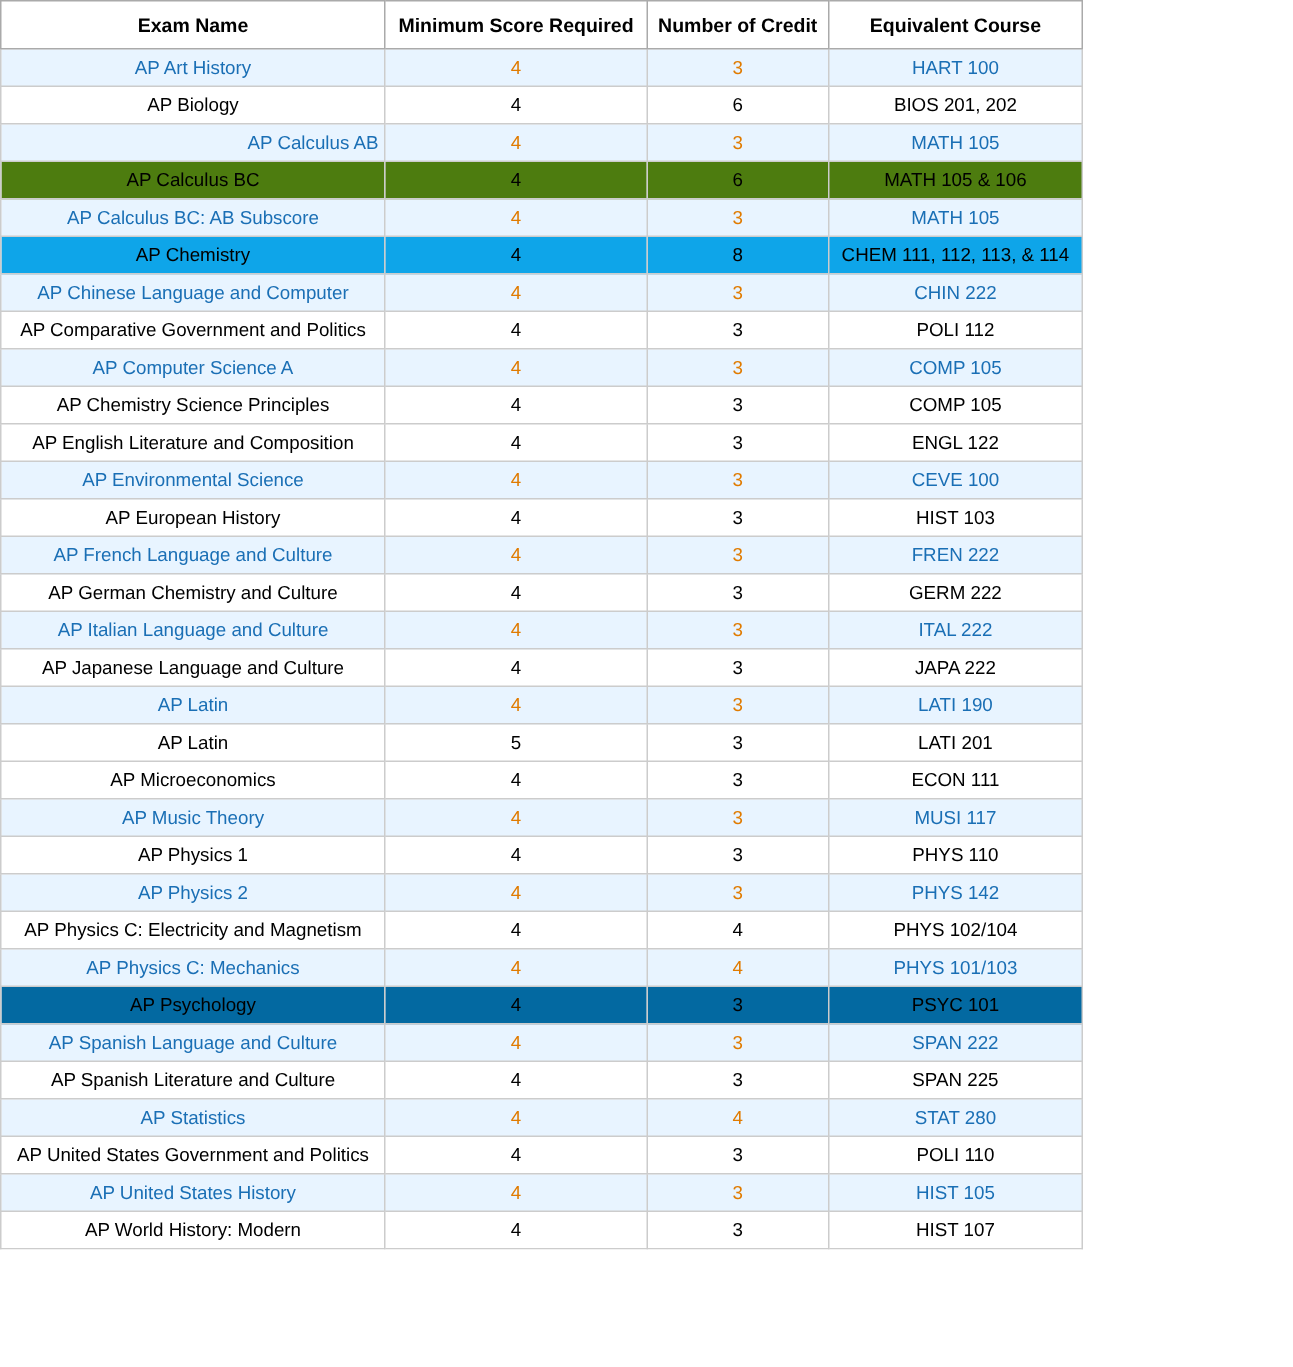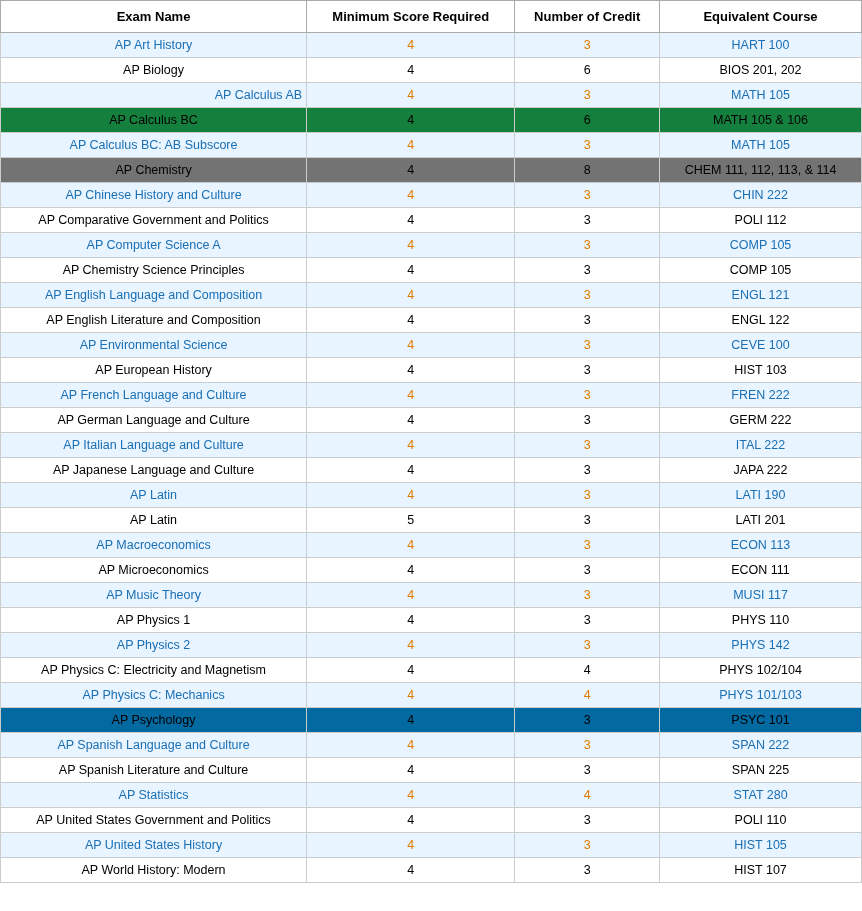--- a/index.html
+++ b/index.html
@@ -3,21 +3,21 @@
   <meta charset="utf-8">
   <style>
     * { box-sizing: border-box; margin: 0; padding: 0; }
     body {
       font-family: Arial, sans-serif;
       font-size: 13px;
       background: #fff;
       width: 862px;
     }
     table {
-      width: 862px;
+      width: 722px;
       border-collapse: collapse;
     }
     thead tr {
       background: #fff;
     }
     thead th {
       border: 1px solid #aaa;
       padding: 8px 4px;
       font-weight: bold;
       text-align: center;
@@ -65,40 +65,40 @@
         <td>4</td>
         <td>6</td>
         <td>BIOS 201, 202</td>
       </tr>
       <tr style="background: rgb(232, 244, 255);">
         <td style="color: rgb(26, 111, 181); text-align: right;">AP Calculus AB</td>
         <td style="color: rgb(224, 123, 0);">4</td>
         <td style="color: rgb(224, 123, 0);">3</td>
         <td style="color: rgb(26, 111, 181);">MATH 105</td>
       </tr>
-      <tr style="background: #15803d;">
+      <tr style="background: #4d7c0f;">
         <td>AP Calculus BC</td>
         <td>4</td>
         <td>6</td>
         <td>MATH 105 &amp; 106</td>
       </tr>
       <tr style="background: rgb(232, 244, 255); margin-top: 37px;">
         <td style="color: rgb(26, 111, 181);">AP Calculus BC: AB Subscore</td>
         <td style="color: rgb(224, 123, 0);">4</td>
         <td style="color: rgb(224, 123, 0);">3</td>
         <td style="color: rgb(26, 111, 181);">MATH 105</td>
       </tr>
-      <tr style="background: #737373;">
+      <tr style="background: #0ea5e9;">
         <td>AP Chemistry</td>
         <td>4</td>
         <td>8</td>
         <td>CHEM 111, 112, 113, &amp; 114</td>
       </tr>
       <tr style="background: rgb(232, 244, 255);">
-        <td style="color: rgb(26, 111, 181);">AP Chinese History and Culture</td>
+        <td style="color: rgb(26, 111, 181);">AP Chinese Language and Computer</td>
         <td style="color: rgb(224, 123, 0);">4</td>
         <td style="color: rgb(224, 123, 0);">3</td>
         <td style="color: rgb(26, 111, 181);">CHIN 222</td>
       </tr>
       <tr style="background: rgb(255, 255, 255);">
         <td>AP Comparative Government and Politics</td>
         <td>4</td>
         <td>3</td>
         <td>POLI 112</td>
       </tr>
@@ -107,26 +107,20 @@
         <td style="color: rgb(224, 123, 0);">4</td>
         <td style="color: rgb(224, 123, 0);">3</td>
         <td style="color: rgb(26, 111, 181);">COMP 105</td>
       </tr>
       <tr style="background: rgb(255, 255, 255);">
         <td>AP Chemistry Science Principles</td>
         <td>4</td>
         <td>3</td>
         <td>COMP 105</td>
       </tr>
-      <tr style="background: rgb(232, 244, 255);">
-        <td style="color: rgb(26, 111, 181);">AP English Language and Composition</td>
-        <td style="color: rgb(224, 123, 0);">4</td>
-        <td style="color: rgb(224, 123, 0);">3</td>
-        <td style="color: rgb(26, 111, 181);">ENGL 121</td>
-      </tr>
       <tr style="background: rgb(255, 255, 255);">
         <td>AP English Literature and Composition</td>
         <td>4</td>
         <td>3</td>
         <td>ENGL 122</td>
       </tr>
       <tr style="background: rgb(232, 244, 255);">
         <td style="color: rgb(26, 111, 181);">AP Environmental Science</td>
         <td style="color: rgb(224, 123, 0);">4</td>
         <td style="color: rgb(224, 123, 0);">3</td>
@@ -138,21 +132,21 @@
         <td>3</td>
         <td>HIST 103</td>
       </tr>
       <tr style="background: rgb(232, 244, 255);">
         <td style="color: rgb(26, 111, 181);">AP French Language and Culture</td>
         <td style="color: rgb(224, 123, 0);">4</td>
         <td style="color: rgb(224, 123, 0);">3</td>
         <td style="color: rgb(26, 111, 181);">FREN 222</td>
       </tr>
       <tr style="background: rgb(255, 255, 255);">
-        <td>AP German Language and Culture</td>
+        <td>AP German Chemistry and Culture</td>
         <td>4</td>
         <td>3</td>
         <td>GERM 222</td>
       </tr>
       <tr style="background: rgb(232, 244, 255);">
         <td style="color: rgb(26, 111, 181);">AP Italian Language and Culture</td>
         <td style="color: rgb(224, 123, 0);">4</td>
         <td style="color: rgb(224, 123, 0);">3</td>
         <td style="color: rgb(26, 111, 181);">ITAL 222</td>
       </tr>
@@ -166,26 +160,20 @@
         <td style="color: rgb(26, 111, 181);">AP Latin</td>
         <td style="color: rgb(224, 123, 0);">4</td>
         <td style="color: rgb(224, 123, 0);">3</td>
         <td style="color: rgb(26, 111, 181);">LATI 190</td>
       </tr>
       <tr style="background: rgb(255, 255, 255);">
         <td>AP Latin</td>
         <td>5</td>
         <td>3</td>
         <td>LATI 201</td>
-      </tr>
-      <tr style="background: rgb(232, 244, 255);">
-        <td style="color: rgb(26, 111, 181);">AP Macroeconomics</td>
-        <td style="color: rgb(224, 123, 0);">4</td>
-        <td style="color: rgb(224, 123, 0);">3</td>
-        <td style="color: rgb(26, 111, 181);">ECON 113</td>
       </tr>
       <tr style="background: rgb(255, 255, 255);">
         <td>AP Microeconomics</td>
         <td>4</td>
         <td>3</td>
         <td>ECON 111</td>
       </tr>
       <tr style="background: rgb(232, 244, 255);">
         <td style="color: rgb(26, 111, 181);">AP Music Theory</td>
         <td style="color: rgb(224, 123, 0);">4</td>

